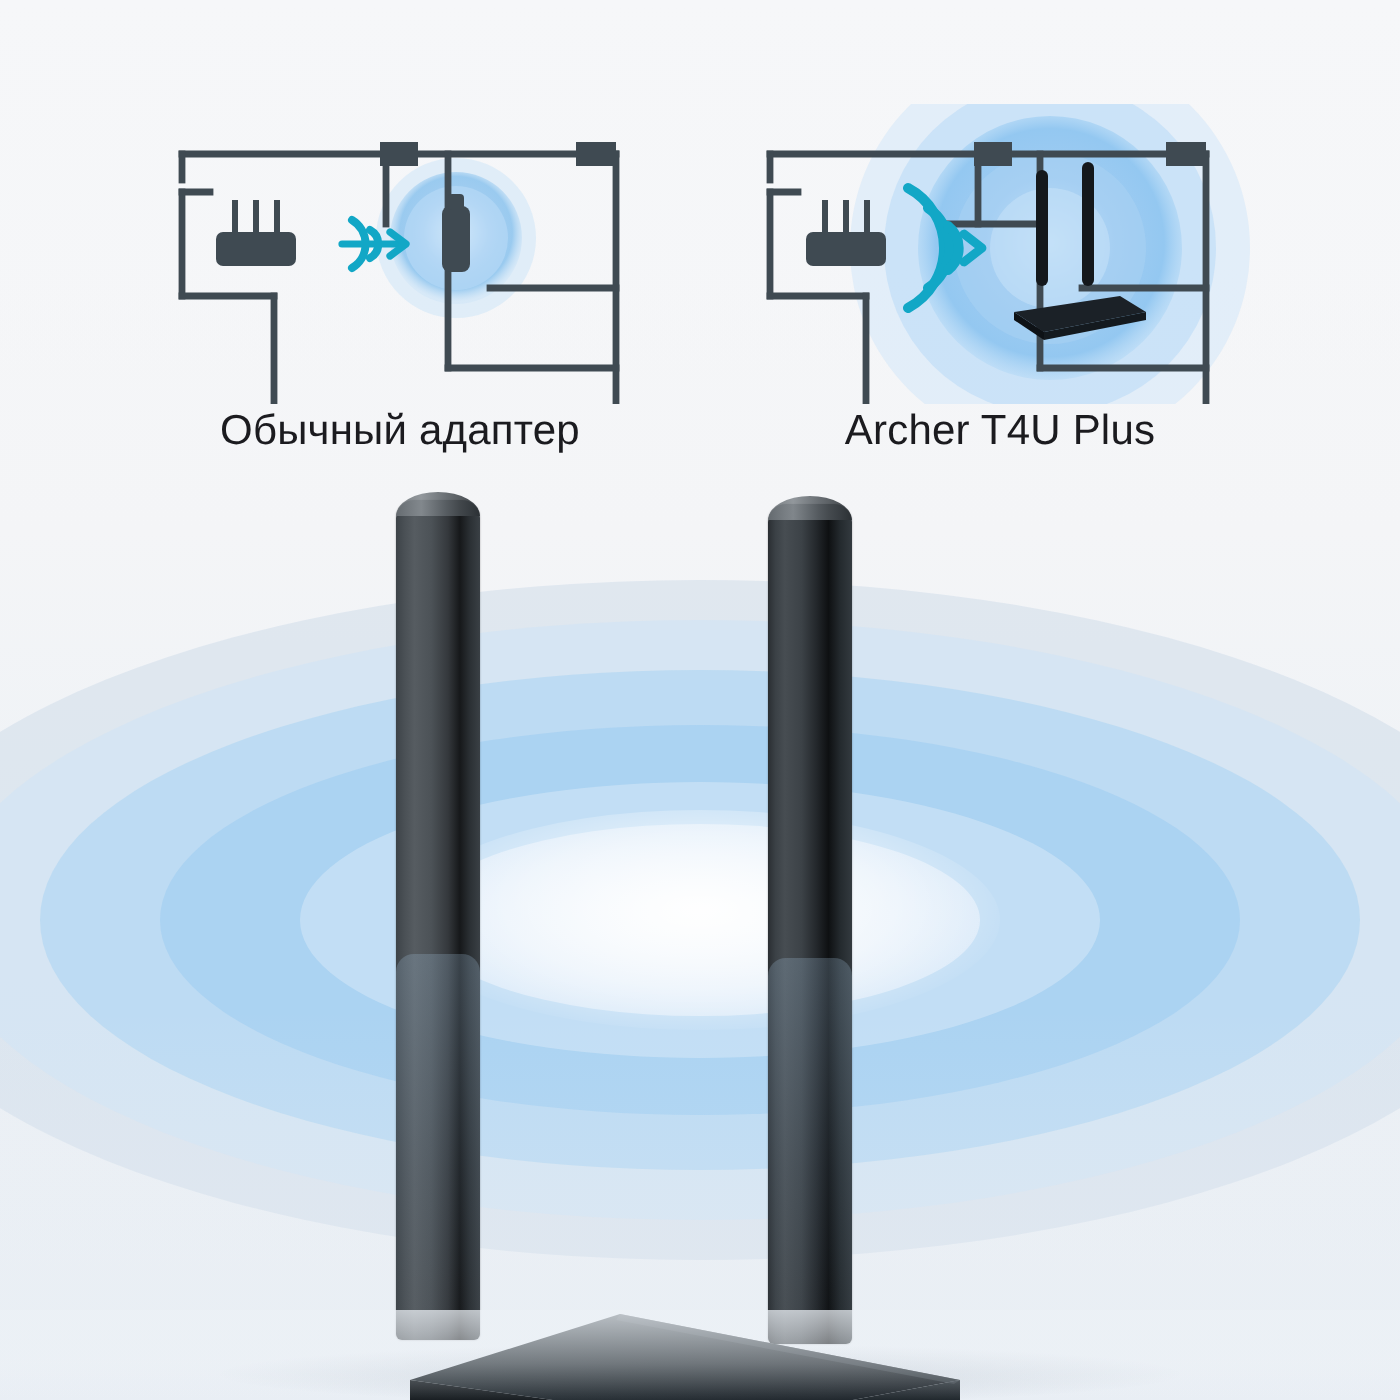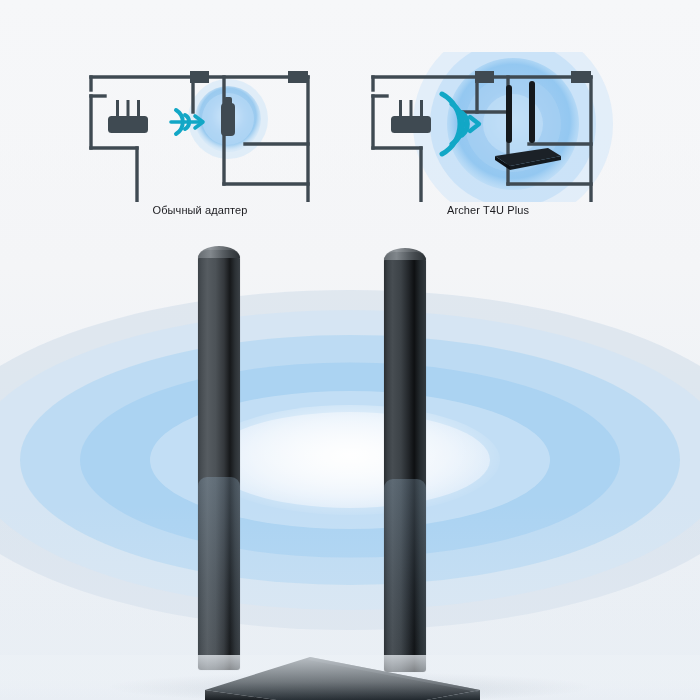--- a/index.html
+++ b/index.html
@@ -75,29 +75,29 @@
     width: 700px;
     height: 240px;
   }
   .panel {
     position: absolute;
     top: 52px;
     width: 250px;
     height: 185px;
   }
   .panel.left  { left: 75px; }
-  .panel.right { left: 363px; }
+  .panel.right { left: 375px; }
   .panel svg { display: block; }
   .panel-label {
     position: absolute;
     left: 0;
     top: 152px;
     width: 250px;
     text-align: center;
-    font-size: 11px;
+    font-size: 21px;
     color: #1b1b1f;
     letter-spacing: .1px;
     white-space: nowrap;
   }
 
   
   .product {
     position: absolute;
     left: 0;
     top: 0;

